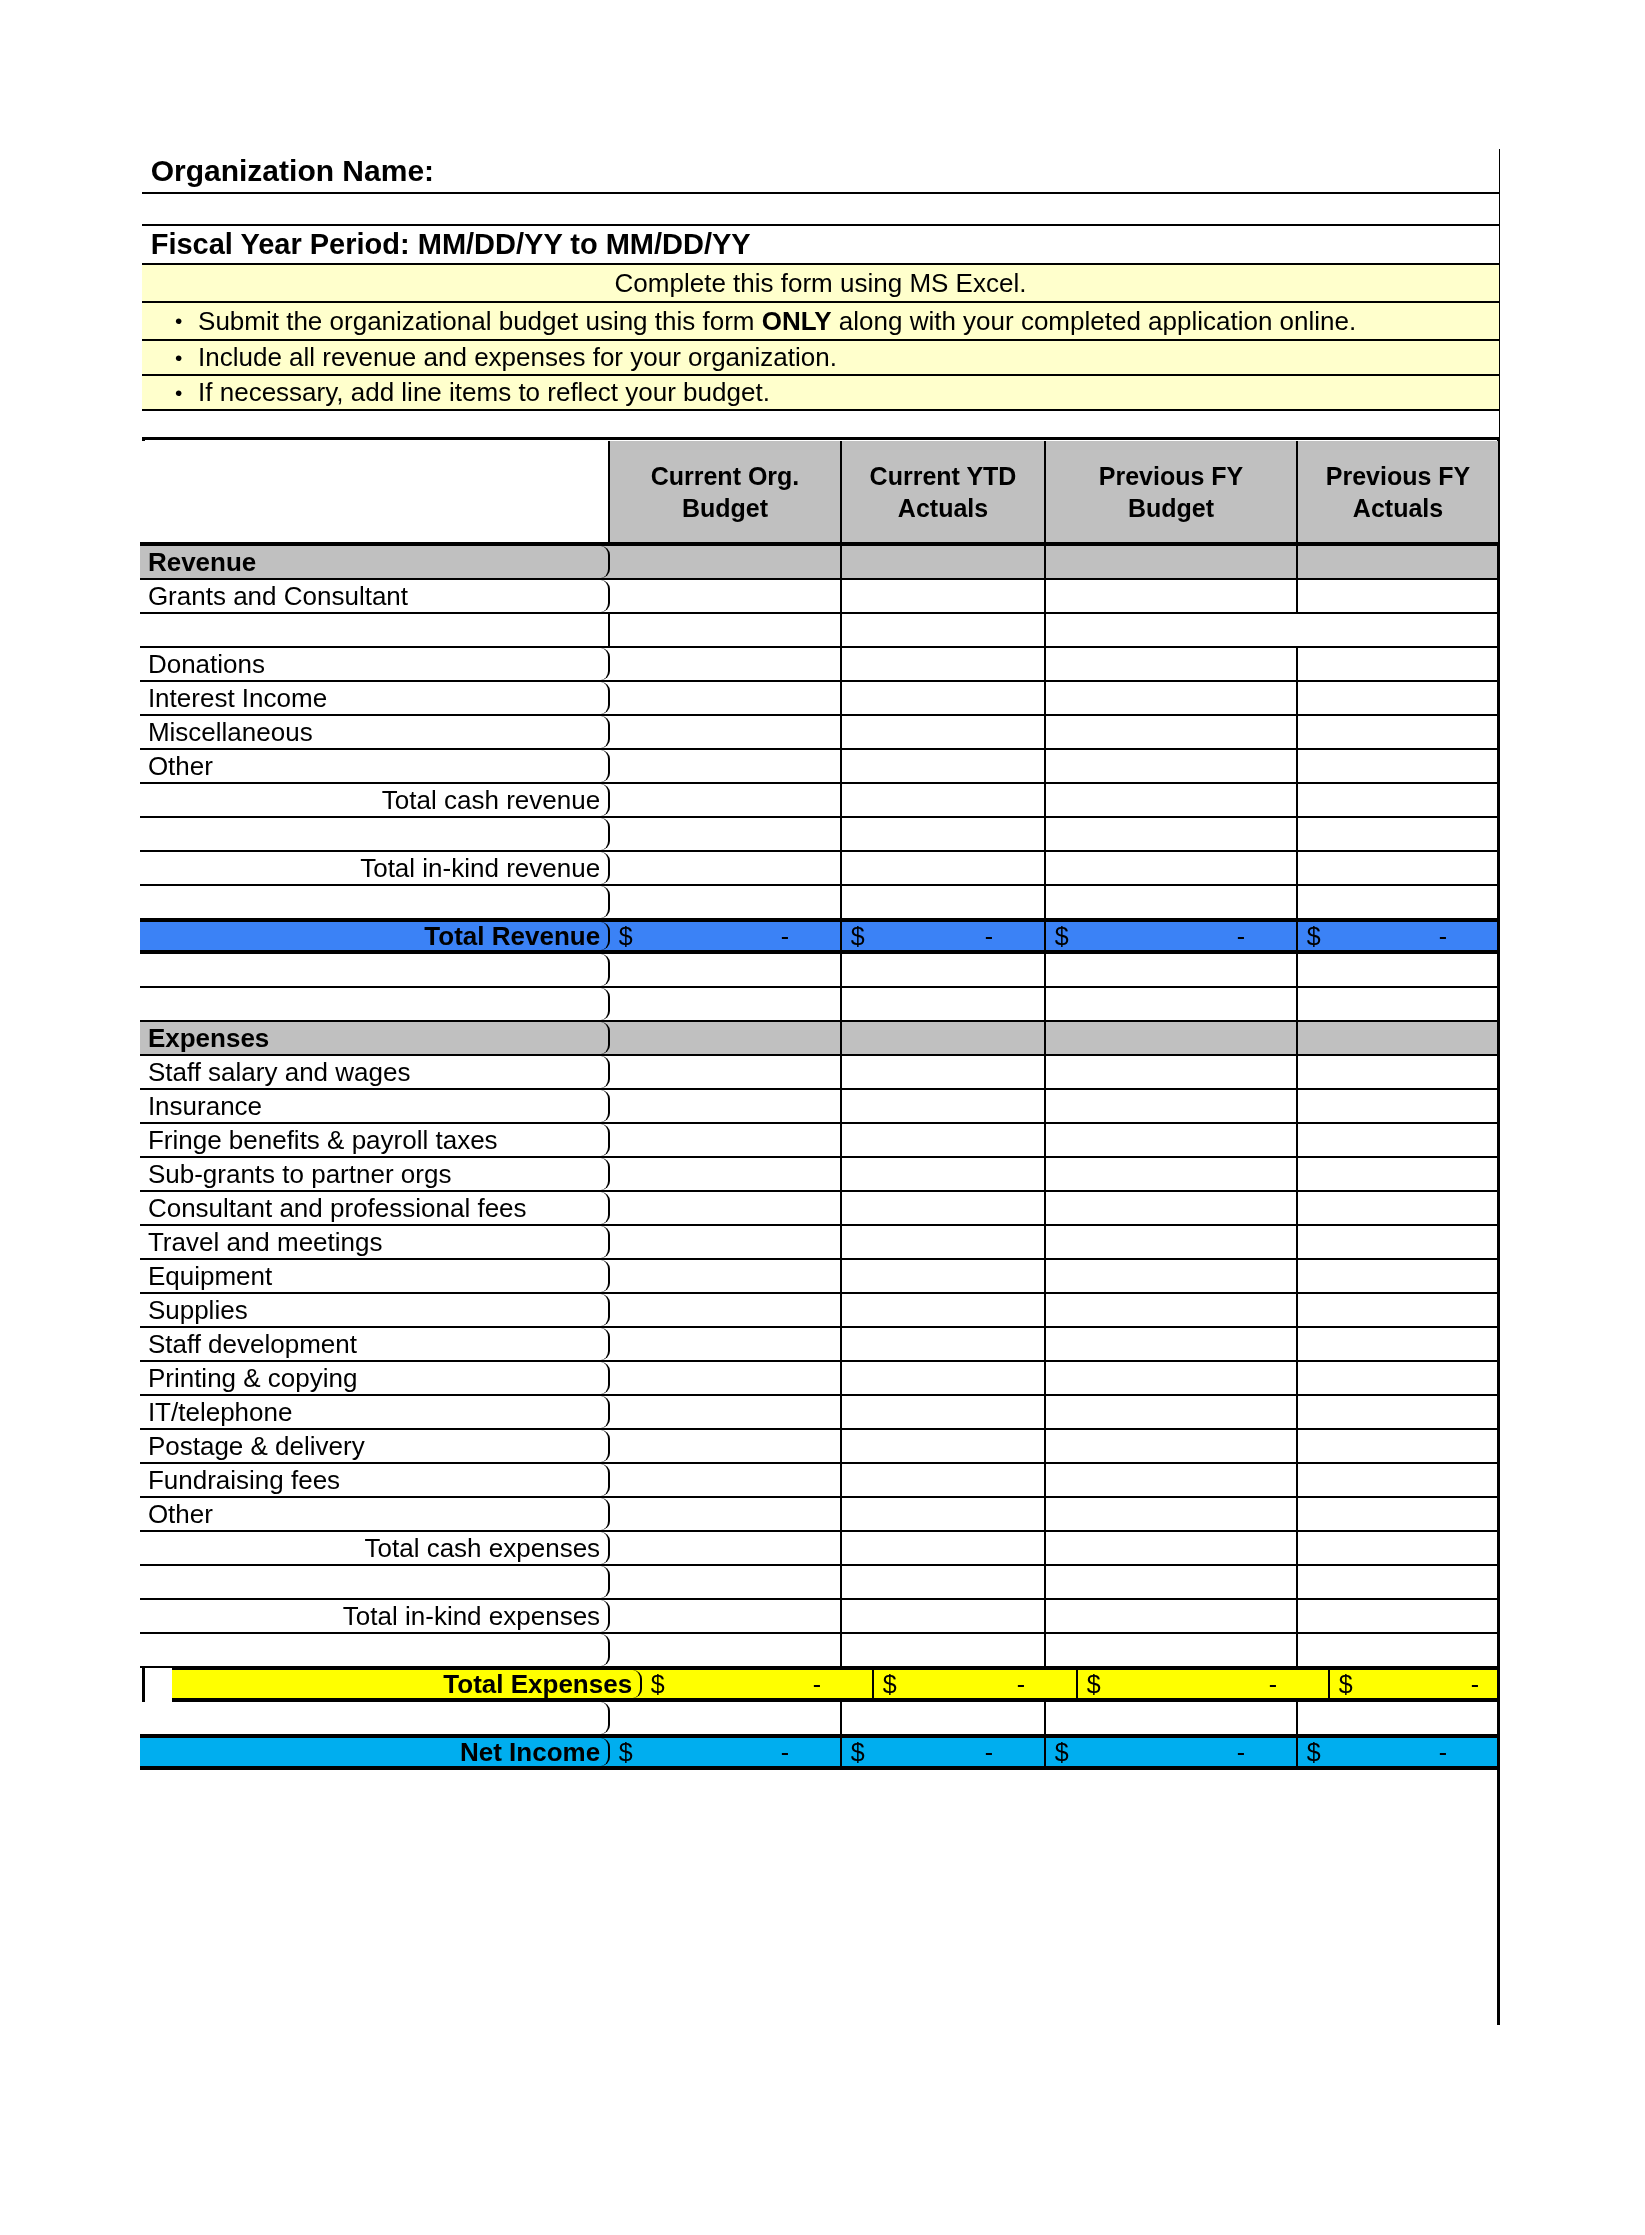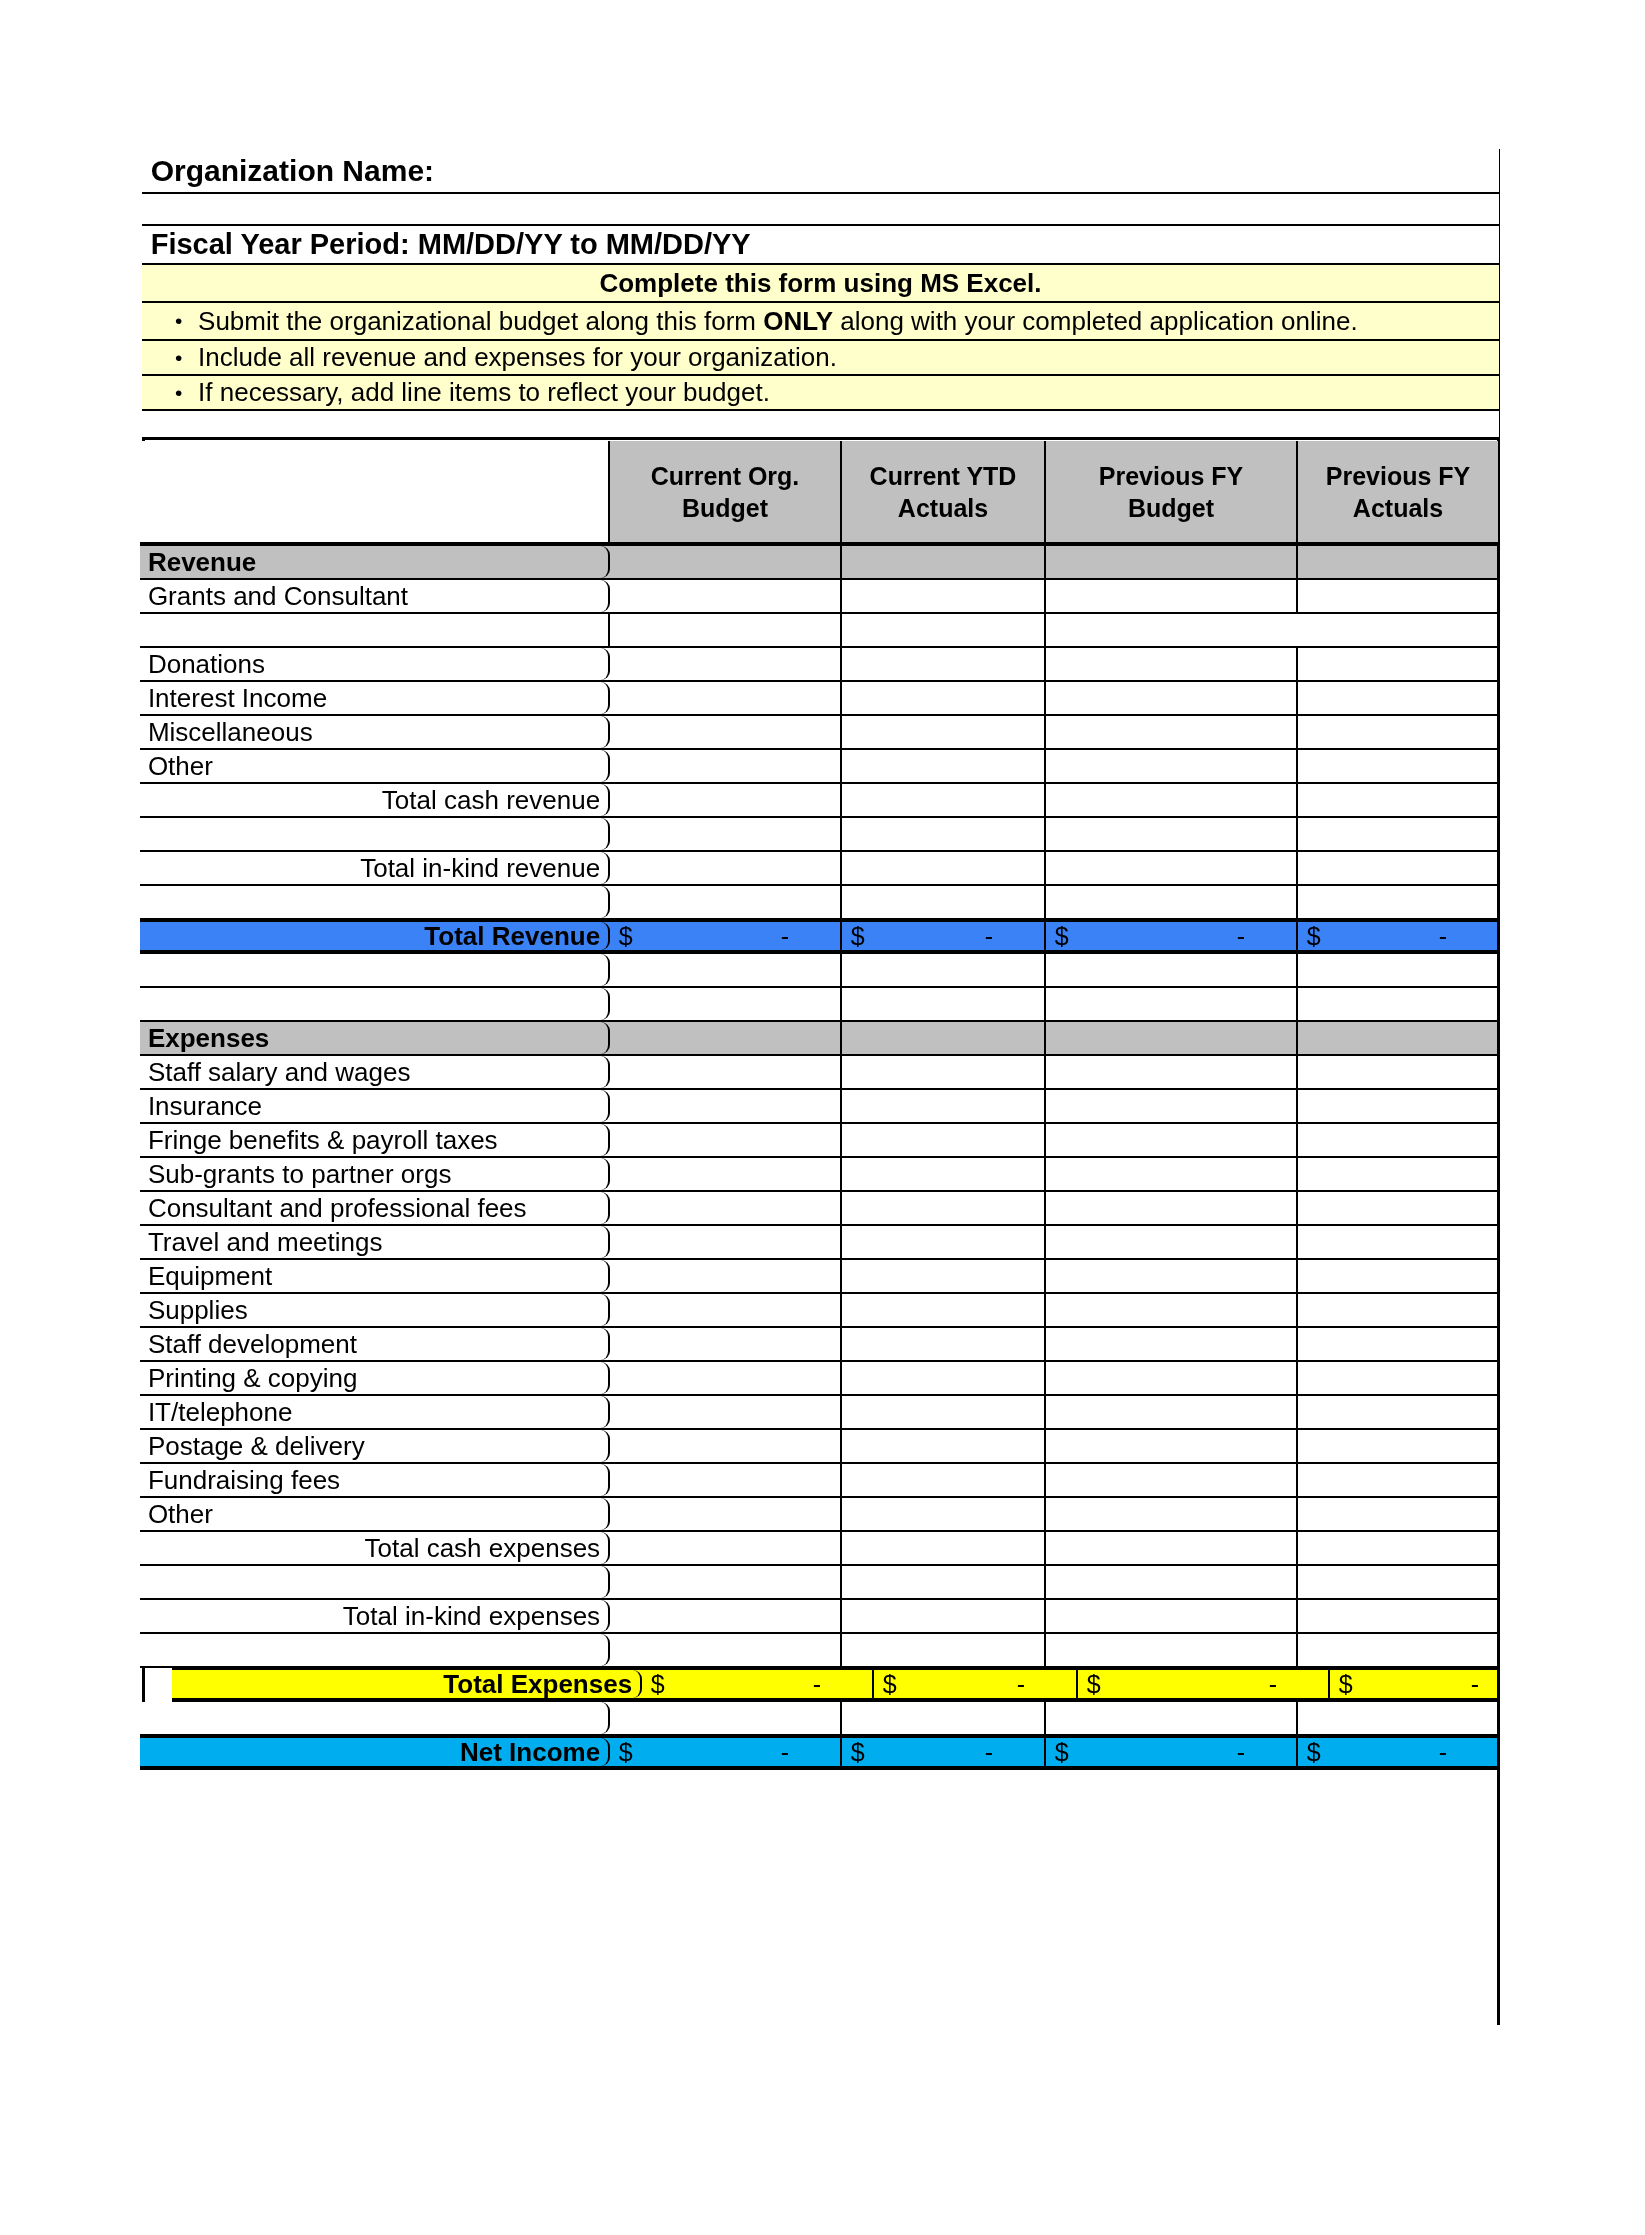--- a/index.html
+++ b/index.html
@@ -19,21 +19,21 @@
   #top-block { position: absolute; left: 142px; top: 149px; width: 1357px; }
   .toprow {
     border-bottom: 2.6px solid #000;
     display: flex; align-items: center;
     background: #fff;
     padding-left: 8.7px;
   }
   .row-org    { height: 45px; font-size: 30px; font-weight: bold; }
   .row-blank1 { height: 32px; }
   .row-fiscal { height: 39px; font-size: 29px; font-weight: bold; }
-  .row-title  { height: 38px; font-size: 26px; font-weight: bold; justify-content: center; padding-left: 0; }
+  .row-title  { height: 38px; font-size: 26px; font-weight: normal; justify-content: center; padding-left: 0; }
   .row-bullet { height: 38px; font-size: 26px; padding-left: 33px; }
   .row-bullet .bullet { font-size: 21px; margin-right: 15.7px; }
   .row-bullet2, .row-bullet3 { height: 35px; }
   .row-blank2 { height: 29px; border-bottom-width: 3.5px; }
   .bold-inline { font-weight: bold; }
 
   
   #budget-table { position: absolute; left: 140px; top: 441px; width: 1357px; }
   .grid5 { display: grid; grid-template-columns: 470px 232px 204px 252px 200px; }
   #header-row { height: 105px; border-bottom: 4.4px solid #000; background: #fff; }
@@ -71,21 +71,21 @@
   </div>
   <div class="toprow row-blank1"></div>
   <div class="toprow row-fiscal">
     <span>Fiscal Year Period: MM/DD/YY to MM/DD/YY</span>
   </div>
   <div class="toprow row-title" style="background: rgb(255, 255, 204);">
     <span>Complete this form using MS Excel.</span>
   </div>
   <div class="toprow row-bullet" style="background: rgb(255, 255, 204);">
     <span class="bullet">•</span>
-    <span><span>Submit the organizational budget along this form </span><span class="bold-inline">ONLY</span><span> along with your completed application online.</span></span>
+    <span><span>Submit the organizational budget using this form </span><span class="bold-inline">ONLY</span><span> along with your completed application online.</span></span>
   </div>
   <div class="toprow row-bullet row-bullet2" style="background: rgb(255, 255, 204);">
     <span class="bullet">•</span>
     <span>Include all revenue and expenses for your organization.</span>
   </div>
   <div class="toprow row-bullet row-bullet3" style="background: rgb(255, 255, 204);">
     <span class="bullet">•</span>
     <span>If necessary, add line items to reflect your budget.</span>
   </div>
   <div class="toprow row-blank2"></div>

